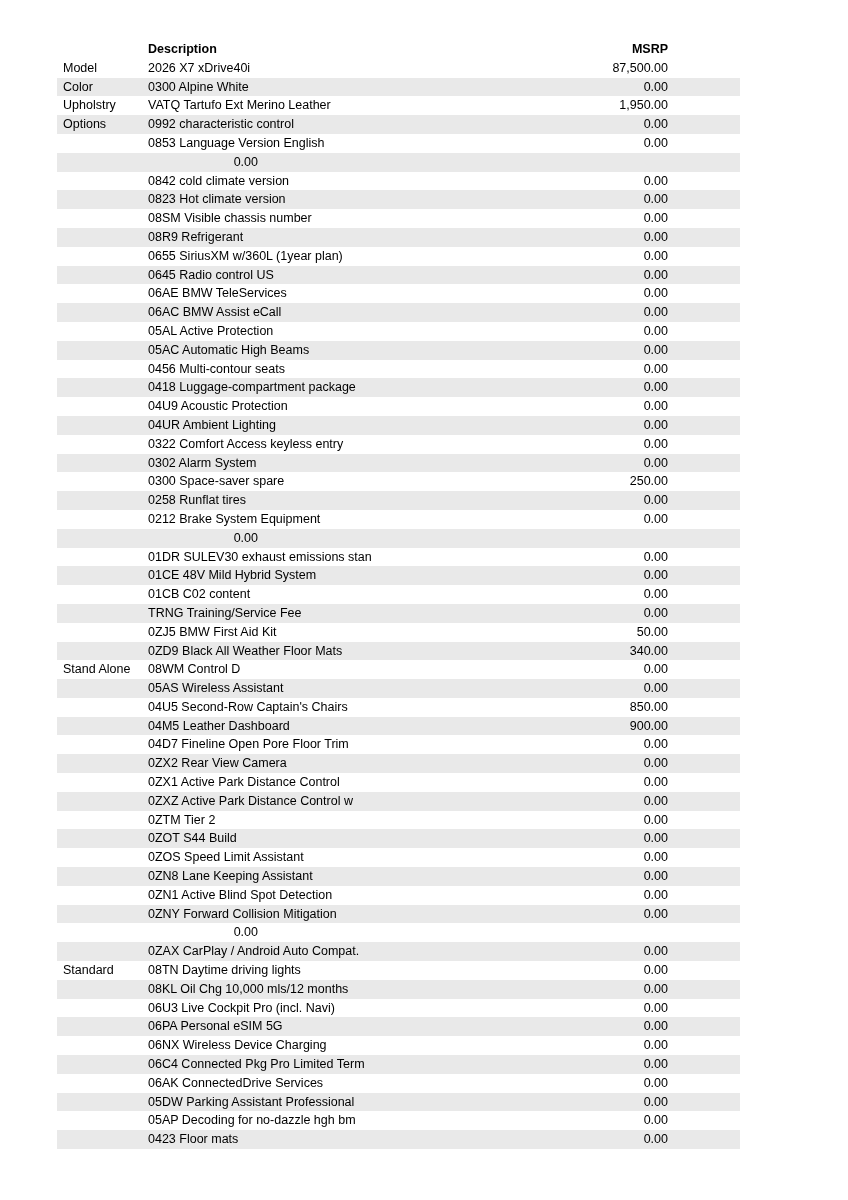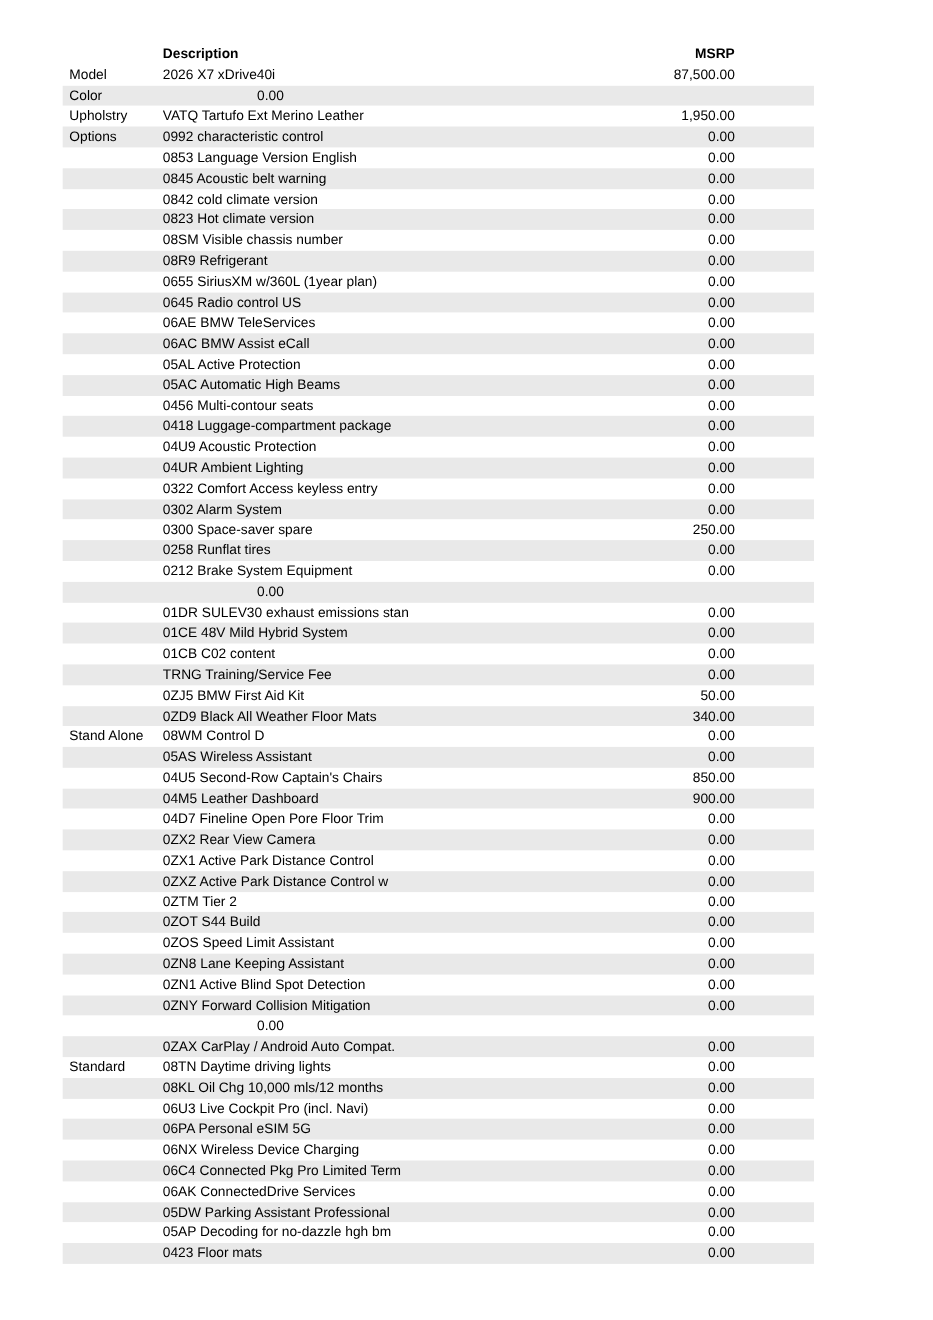--- a/index.html
+++ b/index.html
@@ -68,20 +68,21 @@
     <div>
   <div class="row">
     <div class="cell-category">Model</div>
     <div class="cell-description">2026 X7 xDrive40i</div>
     <div class="cell-msrp">87,500.00</div>
     <div class="cell-trail"></div>
   </div>
 
   <div class="row alt">
     <div class="cell-category">Color</div>
+    <div class="cell-description">0300 Alpine White</div>
     <div class="cell-msrp">0.00</div>
     <div class="cell-trail"></div>
   </div>
 
   <div class="row">
     <div class="cell-category">Upholstry</div>
     <div class="cell-description">VATQ Tartufo Ext Merino Leather</div>
     <div class="cell-msrp">1,950.00</div>
     <div class="cell-trail"></div>
   </div>
@@ -95,21 +96,20 @@
 
   <div class="row">
     <div class="cell-category"></div>
     <div class="cell-description">0853 Language Version English</div>
     <div class="cell-msrp">0.00</div>
     <div class="cell-trail"></div>
   </div>
 
   <div class="row alt">
     <div class="cell-category"></div>
-    <div class="cell-description">0845 Acoustic belt warning</div>
     <div class="cell-msrp">0.00</div>
     <div class="cell-trail"></div>
   </div>
 
   <div class="row">
     <div class="cell-category"></div>
     <div class="cell-description">0842 cold climate version</div>
     <div class="cell-msrp">0.00</div>
     <div class="cell-trail"></div>
   </div>

